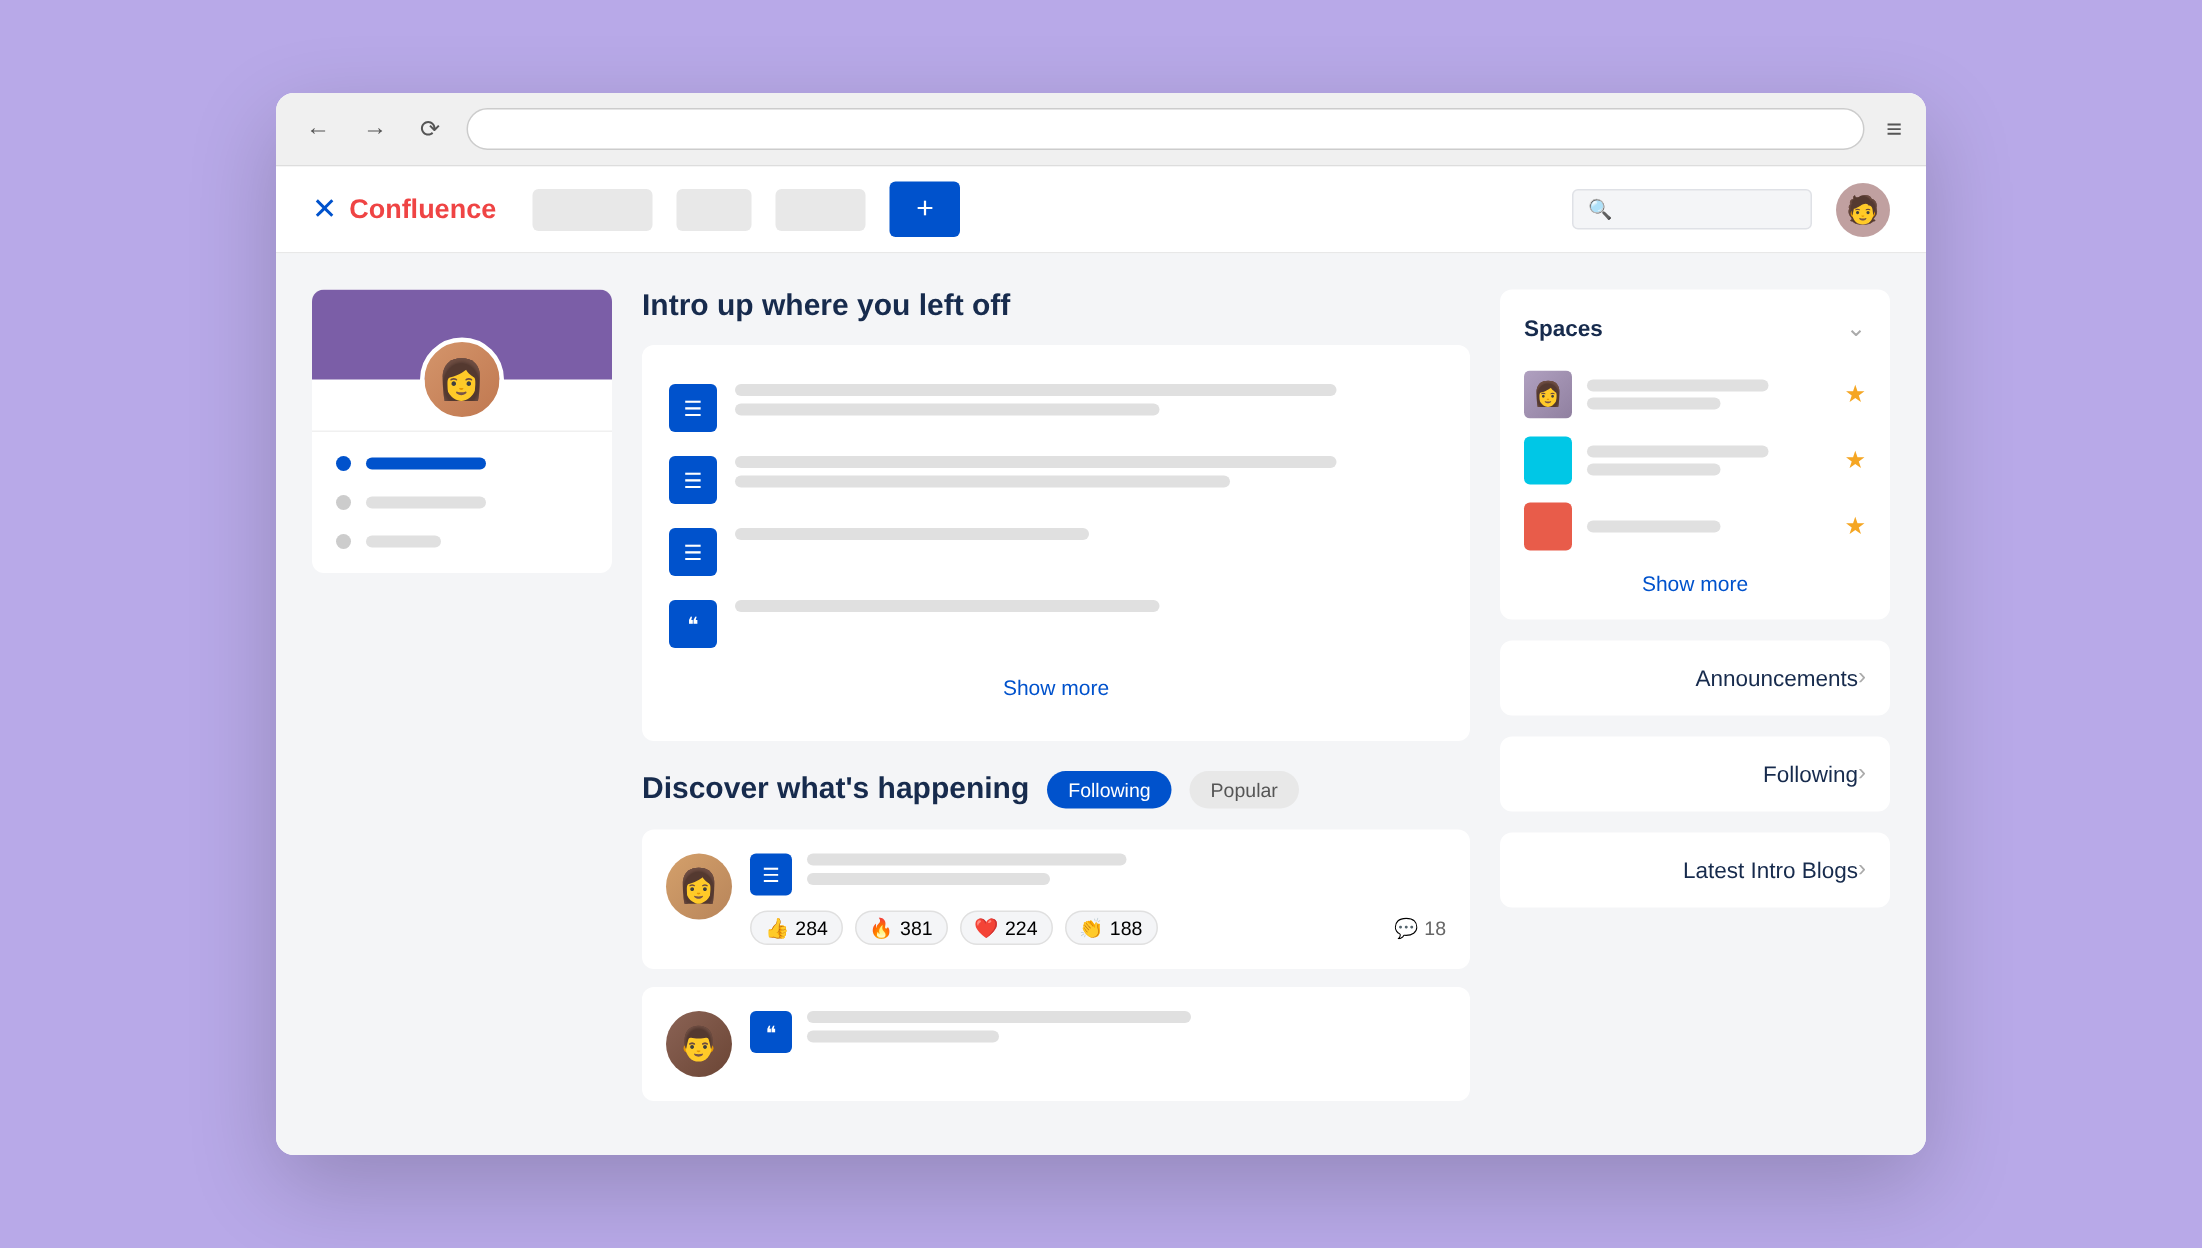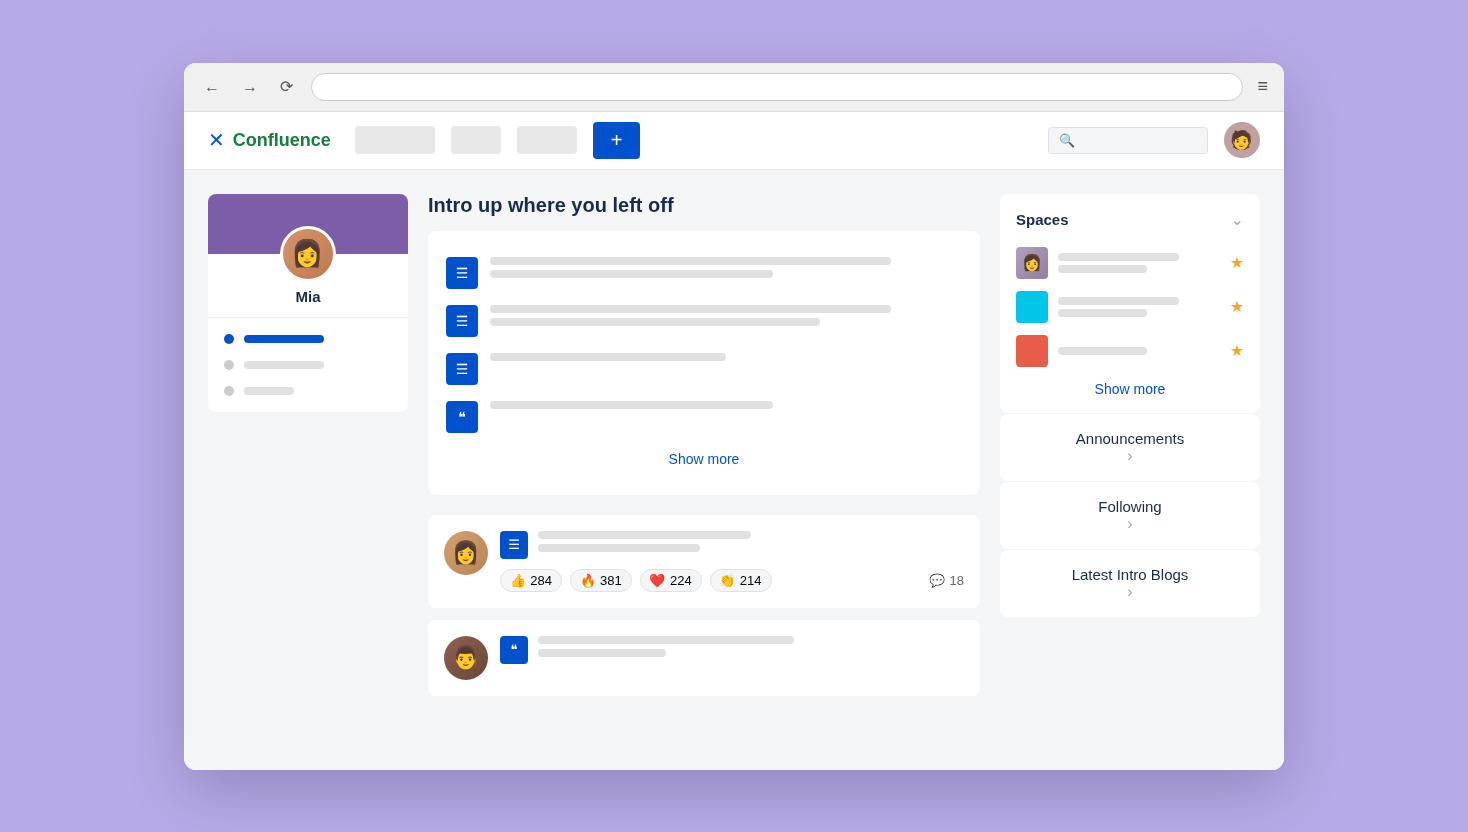--- a/index.html
+++ b/index.html
@@ -66,21 +66,21 @@
       gap: 8px;
       margin-right: 8px;
     }
     .logo-icon {
       color: #0052cc;
       font-size: 20px;
     }
     .logo-text {
       font-size: 18px;
       font-weight: 600;
-      color: #15803d;
+      color: #ef4444;
     }
     .nav-pill {
       height: 28px;
       background: #e8e8e8;
       border-radius: 4px;
       display: inline-block;
     }
     .nav-pill-1 { width: 80px; }
     .nav-pill-2 { width: 50px; }
     .nav-pill-3 { width: 60px; }
@@ -374,21 +374,21 @@
       gap: 4px;
       color: #666;
       font-size: 13px;
     }
     
     .right-sidebar {
       width: 260px;
       flex-shrink: 0;
       display: flex;
       flex-direction: column;
-      gap: 1px;
+      gap: 14px;
     }
     .sidebar-widget {
       background: #fff;
       border-radius: 8px;
       padding: 16px;
     }
     .widget-header {
       display: flex;
       align-items: center;
       justify-content: space-between;
@@ -445,23 +445,22 @@
       font-weight: 500;
       padding-top: 8px;
       cursor: pointer;
     }
     .simple-widget {
       background: #fff;
       border-radius: 8px;
       padding: 16px;
       display: flex;
       align-items: center;
-      justify-content: center;
-      cursor: pointer;
-      flex-direction: column;
+      justify-content: flex-end;
+      cursor: pointer;
     }
     .simple-widget-title {
       font-size: 15px;
       font-weight: 500;
       color: #172b4d;
     }
     .simple-widget-chevron {
       color: #aaa;
       font-size: 16px;
     }
@@ -521,21 +520,20 @@
   <div class="main-content">
 
     <div class="left-sidebar">
       <div class="profile-card">
         <div class="profile-banner"></div>
         <div class="profile-avatar-wrap">
           <div class="profile-avatar face-mia">
             <span>👩</span>
           </div>
         </div>
-        <div class="profile-name">Mia</div>
         <div class="profile-menu">
           <div class="profile-menu-item">
             <div class="profile-dot active"></div>
             <div class="profile-bar active"></div>
           </div>
           <div class="profile-menu-item">
             <div class="profile-dot"></div>
             <div class="profile-bar profile-bar-2"></div>
           </div>
           <div class="profile-menu-item">
@@ -572,20 +570,25 @@
         </div>
         <div class="activity-item">
           <div class="activity-icon quote">❝</div>
           <div class="activity-lines">
             <div class="activity-line activity-line-2"></div>
           </div>
         </div>
         <a class="show-more-link">Show more</a>
       </div>
 
+      <div class="discover-header">
+        <span class="discover-title">Discover what's happening</span>
+        <button class="tab-btn active">Following</button>
+        <button class="tab-btn inactive">Popular</button>
+      </div>
 
       <div class="feed-card">
         <div class="feed-item">
           <div class="feed-avatar face-asian">
             <span>👩</span>
           </div>
           <div class="feed-content">
             <div class="feed-icon-row">
               <div class="feed-doc-icon">☰</div>
               <div class="feed-lines">
@@ -601,21 +604,21 @@
               <div class="reaction-badge">
                 <span>🔥</span>
                 <span>381</span>
               </div>
               <div class="reaction-badge">
                 <span>❤️</span>
                 <span>224</span>
               </div>
               <div class="reaction-badge">
                 <span>👏</span>
-                <span>214</span>
+                <span>188</span>
               </div>
               <div class="comment-count">
                 <span>💬</span>
                 <span>18</span>
               </div>
             </div>
           </div>
         </div>
       </div>
 

